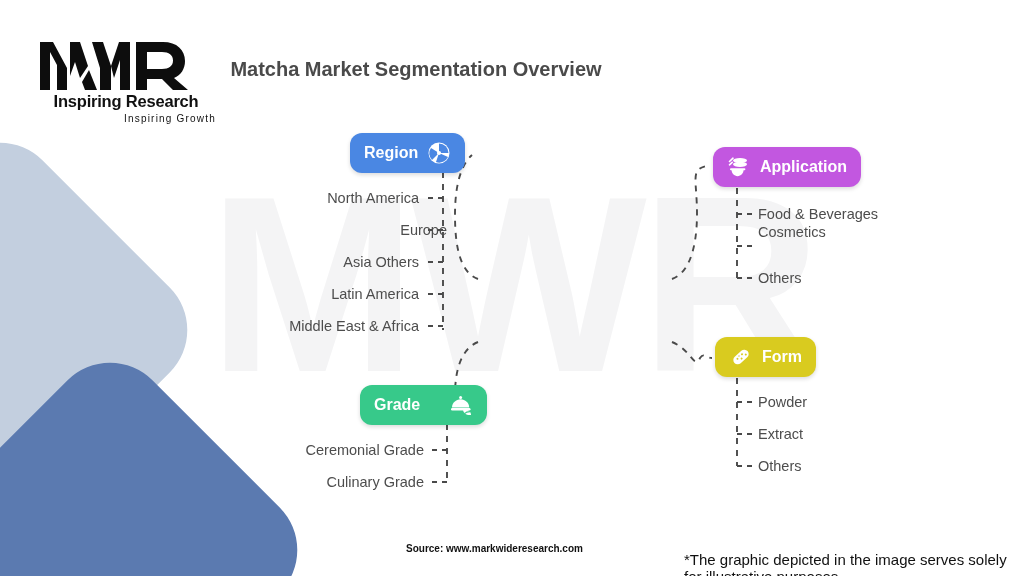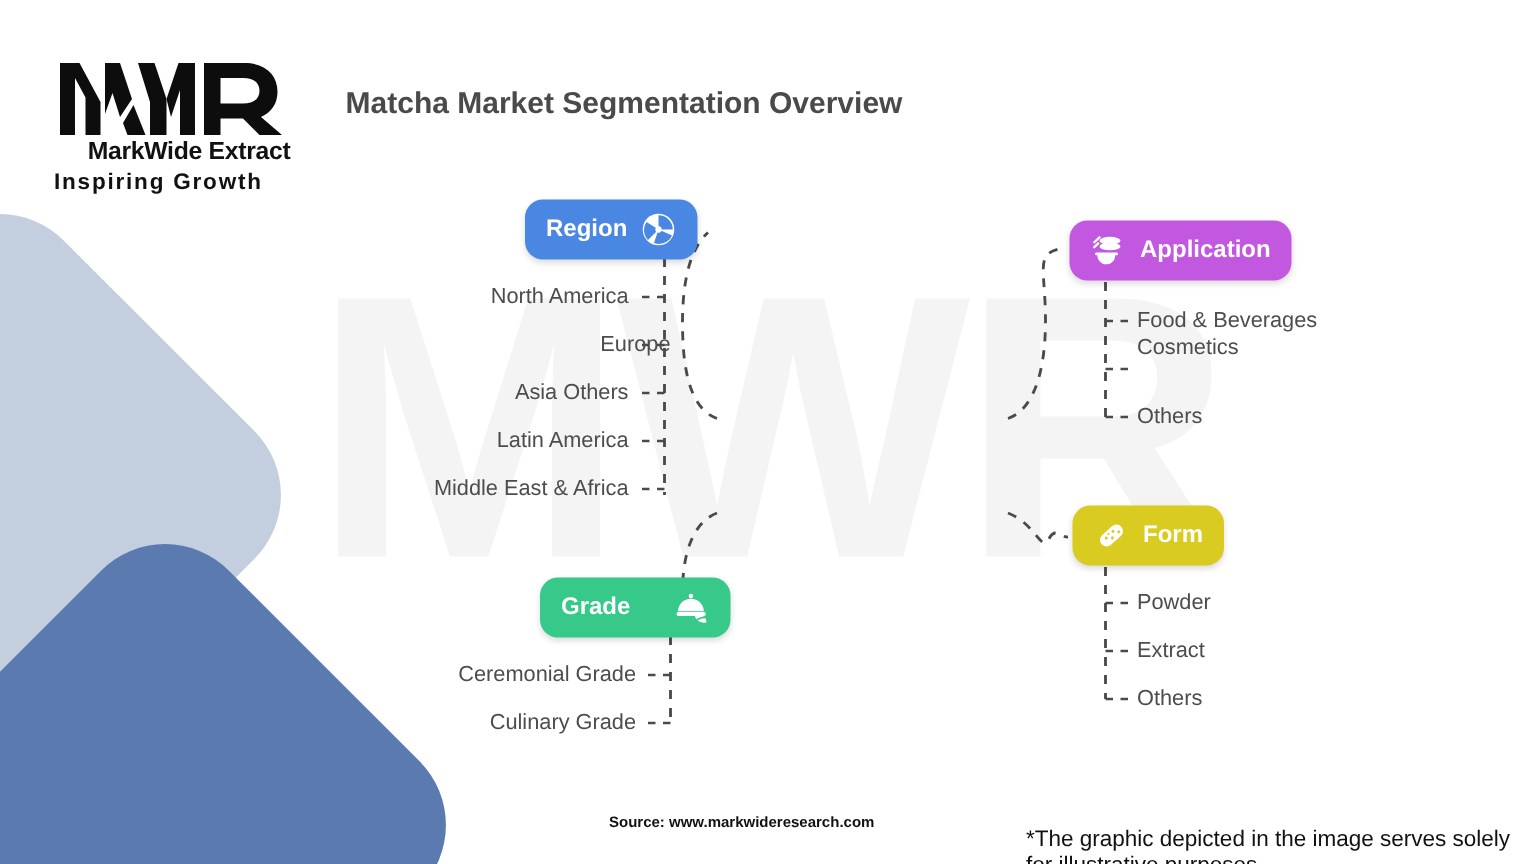--- a/index.html
+++ b/index.html
@@ -32,22 +32,22 @@
   }
 
   
   .logo{position:absolute;left:36px;top:32px;width:180px;}
   .logo-mark{display:block;}
   .logo-name{
     font-size:16.5px;font-weight:bold;color:#111;letter-spacing:-0.2px;
     text-align:center;margin-top:-2px;
   }
   .logo-tag{
-    font-size:15px;font-weight:bold;color:#111;letter-spacing:1.2px;
-    text-align:left;margin-top:2px;
+    font-size:10px;font-weight:normal;color:#111;letter-spacing:1.2px;
+    text-align:right;margin-top:2px;
   }
   .page-title{
     position:absolute;left:0;top:58px;width:832px;text-align:center;
     font-size:20px;font-weight:bold;color:#4a4a4a;
   }
 
   
   .conn{position:absolute;left:0;top:0;width:1024px;height:576px;}
 
   
@@ -111,21 +111,21 @@
         <path d="M46 50 L53 38 L61 58 L49 58 Z"></path>
 
         <path d="M56 10 L67 10 L75 34 L75 58 L64 58 L64 36 Z"></path>
         <path d="M78 10 L89 10 L89 58 L78 58 Z" opacity="0"></path>
 
         <path d="M75 34 L83 10 L94 10 L94 58 L84 58 L84 28 L78 46 Z"></path>
 
         <path d="M100 10 L127 10 C141 10 149 18 149 29 C149 37 145 43 138 46 L152 58 L137 58 L126 47 L111 47 L111 58 L100 58 Z M111 20 L111 37 L126 37 C133 37 137 34 137 28.5 C137 23 133 20 126 20 Z"></path>
       </g>
     </svg>
-    <div class="logo-name">MarkWide Extract</div>
+    <div class="logo-name">Inspiring Research</div>
     <div class="logo-tag">Inspiring Growth</div>
   </div>
 
   <div class="page-title">Matcha Market Segmentation Overview</div>
 
   <svg class="conn">
     <g fill="none" stroke="#4a4a4a" stroke-width="1.9" stroke-dasharray="6,6" stroke-linecap="butt">
 
       <path d="M478 279 C458 272 455 240 455 215 C455 180 463 163 472 155"></path>
 

